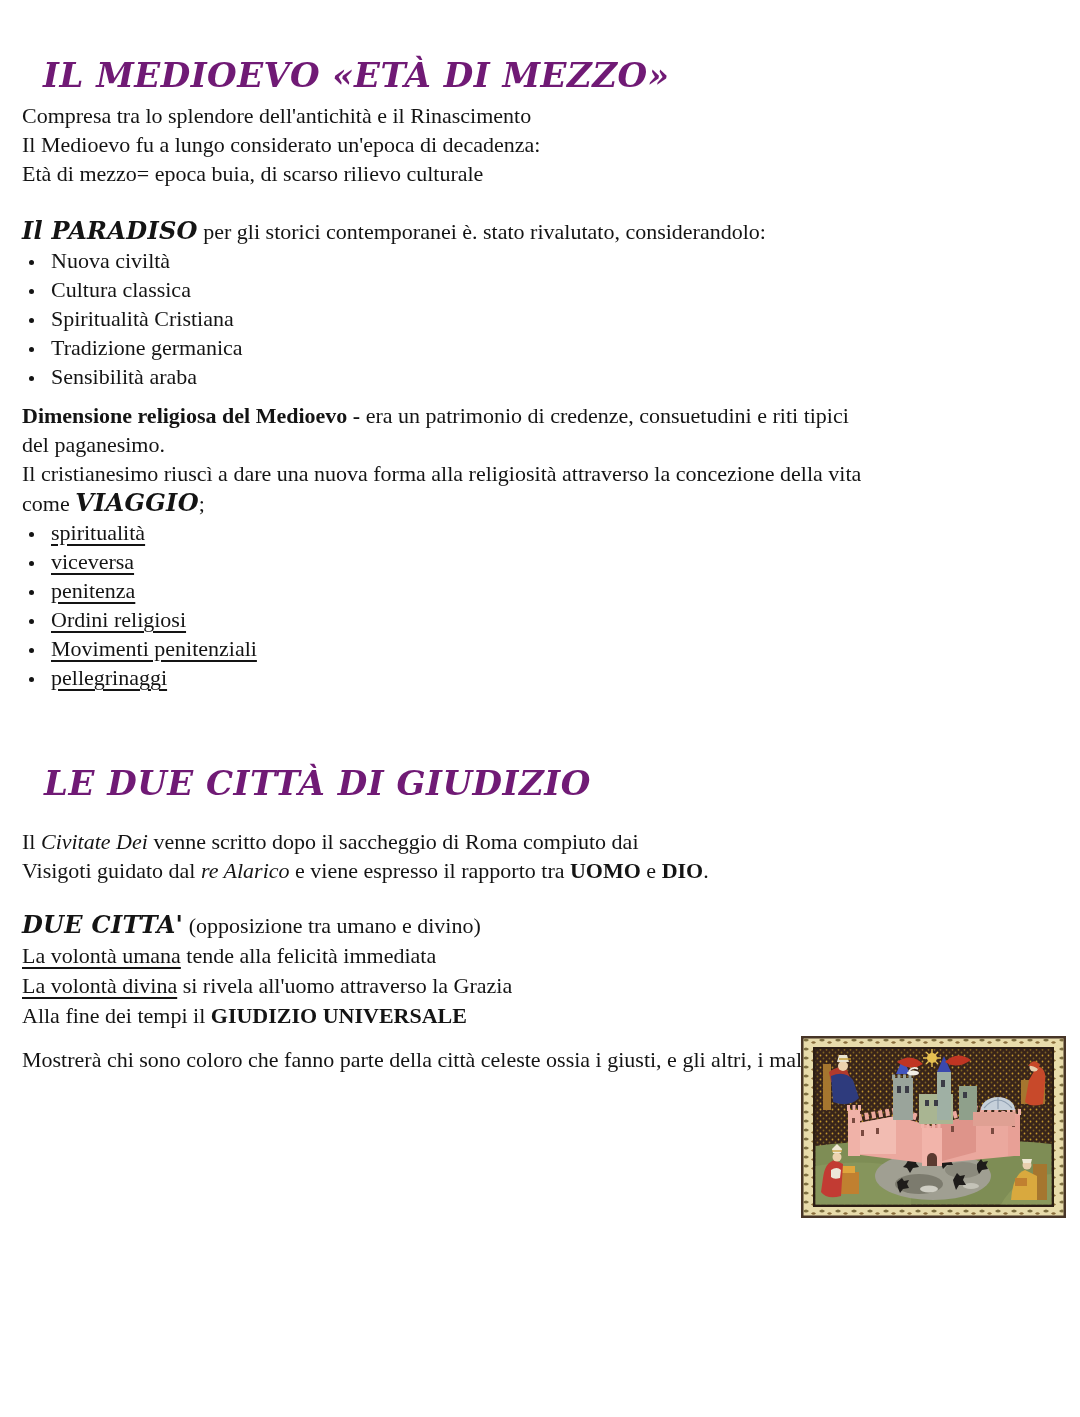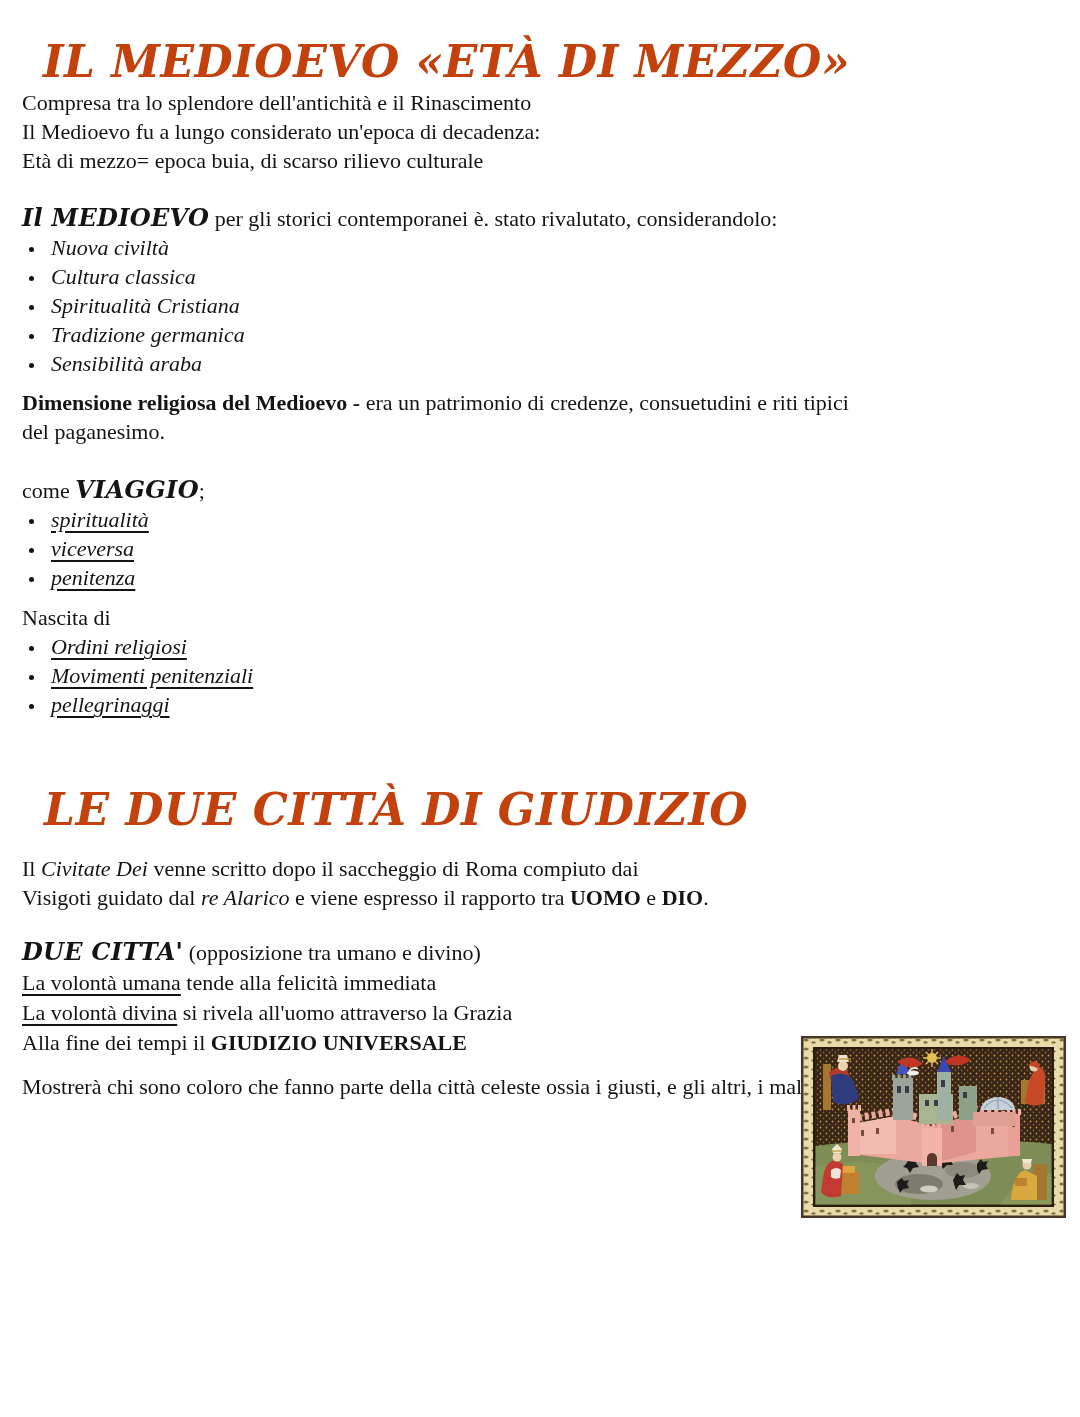--- a/index.html
+++ b/index.html
@@ -11,24 +11,24 @@
     font-family: "Liberation Serif", serif;
     color: #141414;
     overflow: hidden;
     box-sizing: border-box;
     padding: 40px 30px 0 22px;
   }
   .script-title {
     font-family: "DejaVu Serif", serif;
     font-weight: bold;
     font-style: italic;
-    color: #c2410c;
-    font-size: 44px;
+    color: #701a75;
+    font-size: 34px;
     line-height: 38px;
-    margin: 3px;
+    margin: 16px;
     letter-spacing: 0.5px;
   }
   #title-medioevo { margin-left: 21px; margin-bottom: 7px; }
   #title-agostino { margin-top: 72px; margin-left: 22px; margin-bottom: 25px; }
   .t {
     font-size: 22px;
     line-height: 29px;
     margin: 0;
   }
   .mt5  { margin-top: 5px; }
@@ -52,21 +52,20 @@
     font-family: "DejaVu Serif", serif;
     font-weight: bold;
     font-style: italic;
     font-size: 24px;
     letter-spacing: 0.3px;
   }
   ul.blist {
     margin: 0;
     padding-left: 24px;
     list-style: disc outside;
-    font-style: italic;
   }
   ul.blist li {
     font-size: 22px;
     line-height: 29px;
     padding-left: 5px;
   }
   ul.blist li::marker { font-size: 17px; }
   #miniature {
     position: absolute;
     left: 801px;
@@ -79,41 +78,40 @@
 <body>
 
 <div id="page">
 
   <h1 id="title-medioevo" class="script-title">IL MEDIOEVO «ETÀ DI MEZZO»</h1>
 
   <p class="t mt5"><span>Compresa tra lo splendore dell'antichità e il Rinascimento</span></p>
 
   <p class="t"><span>Il Medioevo fu a lungo considerato un'epoca di decadenza:</span><br><span>Età di mezzo= epoca buia, di scarso rilievo culturale</span></p>
 
-  <p class="t mt28"><span class="inline-script">Il MEDIOEVO</span><span> per gli storici contemporanei è. stato rivalutato, considerandolo:</span></p>
+  <p class="t mt28"><span class="inline-script">Il PARADISO</span><span> per gli storici contemporanei è. stato rivalutato, considerandolo:</span></p>
 
   <ul class="blist mt10">
     <li><span>Nuova civiltà</span></li>
     <li><span>Cultura classica</span></li>
     <li><span>Spiritualità Cristiana</span></li>
     <li><span>Tradizione germanica</span></li>
     <li><span>Sensibilità araba</span></li>
   </ul>
 
-  <p class="t mt10"><span class="b">Dimensione religiosa del Medioevo -</span><span> era un patrimonio di credenze, consuetudini e riti tipici</span><br><span>del paganesimo.</span><br><br><span>come </span><span class="inline-script">VIAGGIO</span><span>;</span></p>
+  <p class="t mt10"><span class="b">Dimensione religiosa del Medioevo -</span><span> era un patrimonio di credenze, consuetudini e riti tipici</span><br><span>del paganesimo.</span><br><span>Il cristianesimo riuscì a dare una nuova forma alla religiosità attraverso la concezione della vita</span><br><span>come </span><span class="inline-script">VIAGGIO</span><span>;</span></p>
 
 
 
   <ul class="blist mt16">
     <li><span class="u">spiritualità</span></li>
     <li><span class="u">viceversa</span></li>
     <li><span class="u">penitenza</span></li>
   </ul>
 
-  <p class="t mt11"><span>Nascita di</span></p>
 
   <ul class="blist mt16">
     <li><span class="u">Ordini religiosi</span></li>
     <li><span class="u">Movimenti penitenziali</span></li>
     <li><span class="u">pellegrinaggi</span></li>
   </ul>
 
   <h1 id="title-agostino" class="script-title">LE DUE CITTÀ DI GIUDIZIO</h1>
 
   <p class="t"><span>Il </span><span class="i">Civitate Dei</span><span> venne scritto dopo il saccheggio di Roma compiuto dai</span><br><span>Visigoti guidato dal </span><span class="i">re Alarico</span><span> e viene espresso il rapporto tra </span><span class="b">UOMO</span><span> e </span><span class="b">DIO</span><span>.</span></p>

